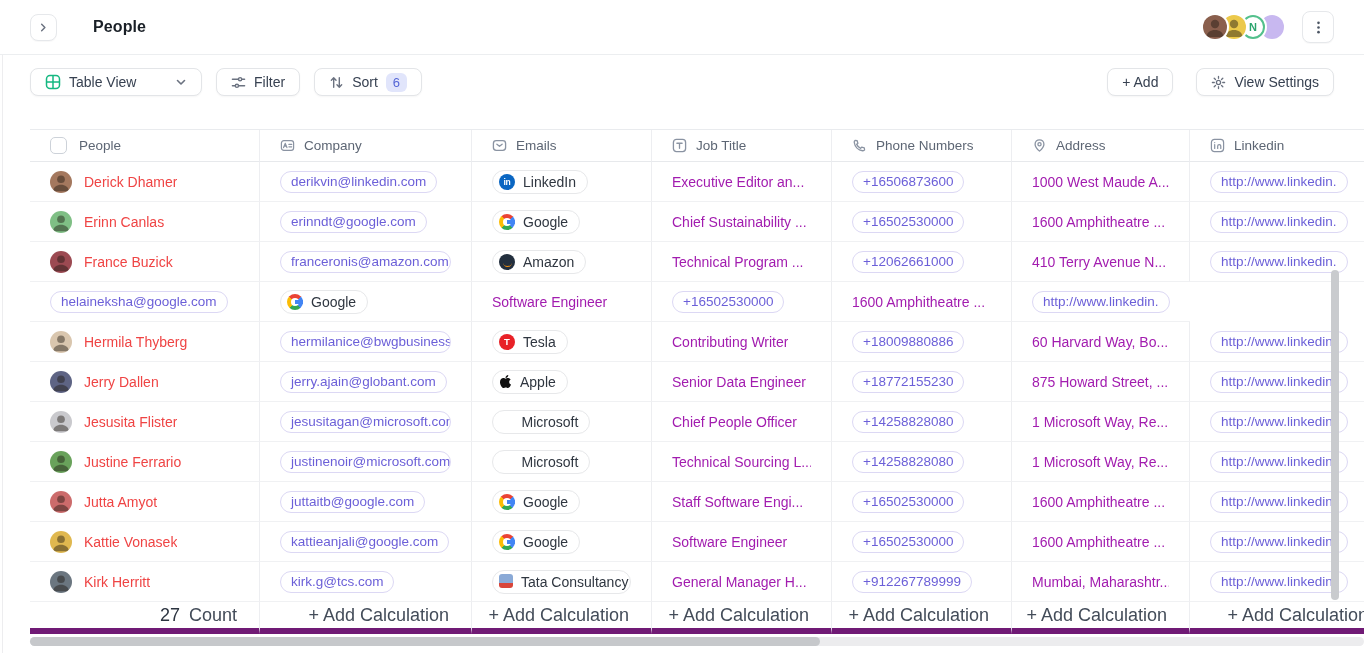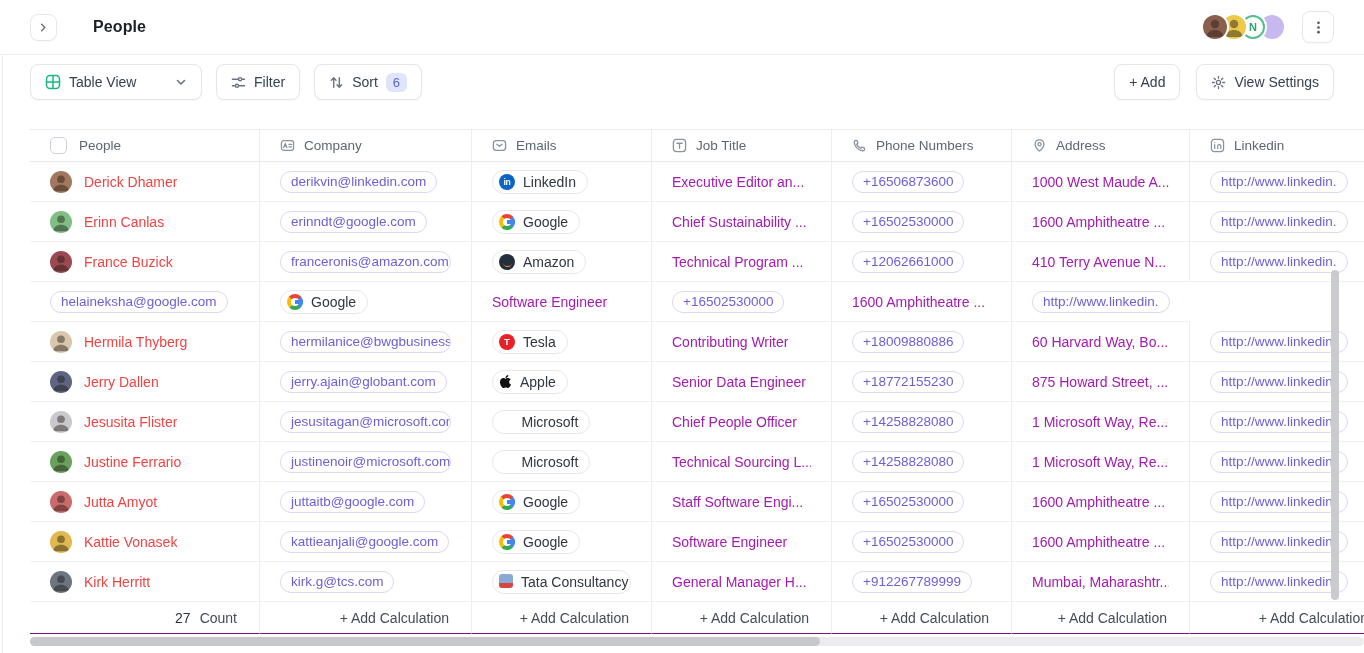--- a/index.html
+++ b/index.html
@@ -18,22 +18,22 @@
   .avatar-stack{display:flex;align-items:center;}
   .avatar-sm{width:24px;height:24px;border-radius:50%;box-shadow:0 0 0 2px #fff;position:relative;overflow:hidden;display:flex;align-items:center;justify-content:center;flex:none;}
   .avatar-sm + .avatar-sm{margin-left:-5px;}
   .avatar-sm svg{position:absolute;inset:0;width:100%;height:100%;}
   .avatar-initial{background:#fff;border:2px solid #53c08c;color:#2ba46d;font-size:11px;font-weight:700;}
   .menu-btn{width:32px;height:32px;border:1px solid #e6e8eb;border-radius:8px;background:#fff;display:flex;align-items:center;justify-content:center;color:#4b5563;cursor:pointer;box-shadow:0 1px 1px rgba(0,0,0,.03);}
 
   
   .toolbar{height:54px;display:flex;align-items:center;padding:0 30px;background:#fff;}
   .tb-left{display:flex;align-items:center;gap:14px;}
-  .tb-right{margin-left:auto;display:flex;align-items:center;gap:16px;}
-  .btn{height:36px;border:1px solid #e3e5e8;border-radius:8px;background:#fff;display:inline-flex;align-items:center;gap:8px;padding:0 14px;font-size:14px;font-weight:500;color:#374151;cursor:pointer;box-shadow:0 1px 2px rgba(0,0,0,.04);white-space:nowrap;}
+  .tb-right{margin-left:auto;display:flex;align-items:center;gap:23px;}
+  .btn{height:28px;border:1px solid #e3e5e8;border-radius:8px;background:#fff;display:inline-flex;align-items:center;gap:8px;padding:0 14px;font-size:14px;font-weight:500;color:#374151;cursor:pointer;box-shadow:0 1px 2px rgba(0,0,0,.04);white-space:nowrap;}
   .btn-view{width:172px;}
   .btn-view .spacer{flex:1;}
   .sort-badge{background:#e1e5fb;color:#5566d6;font-size:13px;font-weight:500;border-radius:6px;padding:1px 7px;line-height:17px;}
   .icon-gray{color:#6b7280;}
 
   
   .table-wrap{position:absolute;left:30px;top:129px;width:1334px;overflow:hidden;}
   .grid{display:grid;grid-template-columns:230px 212px 180px 180px 180px 178px 200px;width:1360px;}
   .hrow{border-top:1px solid #e9ebee;}
   .hcell{height:32px;display:flex;align-items:center;gap:9px;padding:0 20px;border-right:1px solid #edeef1;border-bottom:1px solid #e7e9ec;color:#5d6674;font-size:13.5px;font-weight:500;cursor:pointer;}
@@ -60,21 +60,21 @@
   .lg-tesla{background:#e82127;color:#fff;font-size:9.5px;}
   .lg-ms{border-radius:0;background:transparent;display:grid;grid-template-columns:6.5px 6.5px;grid-template-rows:6.5px 6.5px;gap:1.5px;width:14.5px;height:14.5px;}
   .lg-ms i{display:block;}
   .lg-ms i:nth-child(1){background:#f25022;}
   .lg-ms i:nth-child(2){background:#7fba00;}
   .lg-ms i:nth-child(3){background:#00a4ef;}
   .lg-ms i:nth-child(4){background:#ffb900;}
   .lg-tata{border-radius:3px;width:14px;height:14px;background:linear-gradient(180deg,#8aa9d6 62%,#d8453a 62%);}
 
   
-  .frow .fcell{height:32px;display:flex;align-items:center;justify-content:flex-end;padding:0 22px;border-right:1px solid #edeef1;border-bottom:1px solid #701a75;color:#434c59;font-size:14px;white-space:nowrap;overflow:hidden;cursor:pointer;}
+  .frow .fcell{height:32px;display:flex;align-items:center;justify-content:flex-end;padding:0 22px;border-right:1px solid #edeef1;border-bottom:6px solid #701a75;color:#434c59;font-size:18px;white-space:nowrap;overflow:hidden;cursor:pointer;}
   .frow .fcell:last-child{border-right:none;}
   .count-val{font-weight:500;color:#2c3440;margin-right:9px;}
 
   
   .hscroll-track{position:absolute;left:30px;bottom:7px;width:1334px;height:9px;background:#ececee;border-radius:5px;}
   .hscroll-thumb{position:absolute;left:0;top:0;width:790px;height:9px;background:#c6c8cb;border-radius:5px;cursor:grab;}
   .vscroll-thumb{position:absolute;right:25px;top:270px;width:8px;height:330px;background:#c9cbce;border-radius:4px;cursor:grab;}
 </style>
 </head>
 <body>

